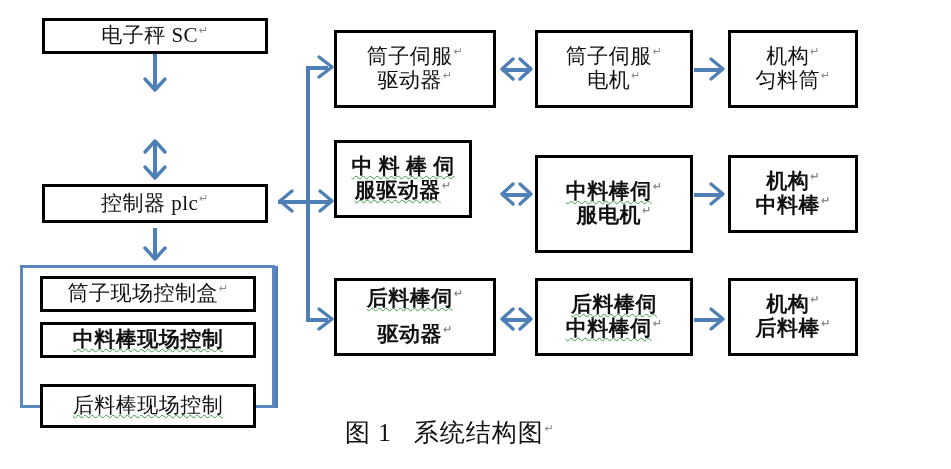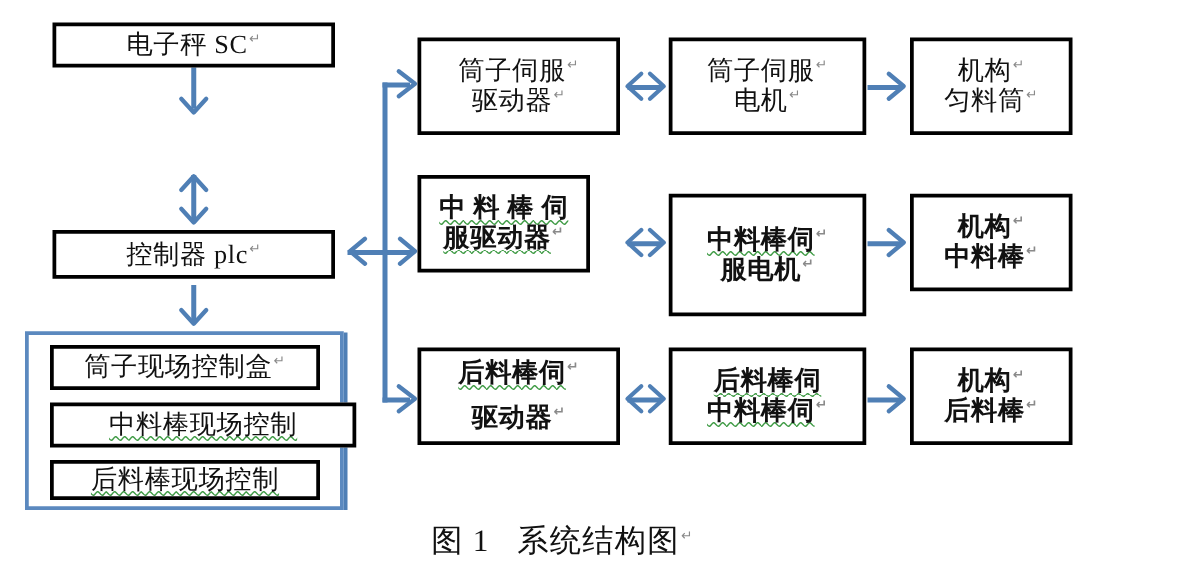--- a/index.html
+++ b/index.html
@@ -169,25 +169,25 @@
     <span class="line-txt"><span>控制器 plc</span><span class="pil">↵</span></span>
   </div>
 
   <div class="group-box" style="left:20px; top:265px; width:255px; height:143px;">
   </div>
 
   <div class="box" style="left:40px; top:276px; width:216px; height:36px;align-items:center;">
     <span class="line-txt"><span>筒子现场控制盒</span><span class="pil">↵</span></span>
   </div>
 
-  <div class="box" style="left:40px; top:322px; width:245px; height:36px;">
+  <div class="box" style="left:40px; top:322px; width:216px; height:36px;font-weight:bold;">
     <span class="line-txt sq">中料棒现场控制</span>
   </div>
 
-  <div class="box" style="left:40px; top:368px; width:216px; height:32px;align-items:center;">
+  <div class="box" style="left:40px; top:384px; width:216px; height:44px;align-items:center;">
     <span class="line-txt sq">后料棒现场控制</span>
   </div>
 
   <div class="box" style="left:334px; top:30px; width:162px; height:78px;">
     <span class="line-txt"><span>筒子伺服</span><span class="pil">↵</span></span>
     <span class="line-txt"><span>驱动器</span><span class="pil">↵</span></span>
   </div>
 
   <div class="box" style="left:535px; top:30px; width:158px; height:78px;">
     <span class="line-txt"><span>筒子伺服</span><span class="pil">↵</span></span>

